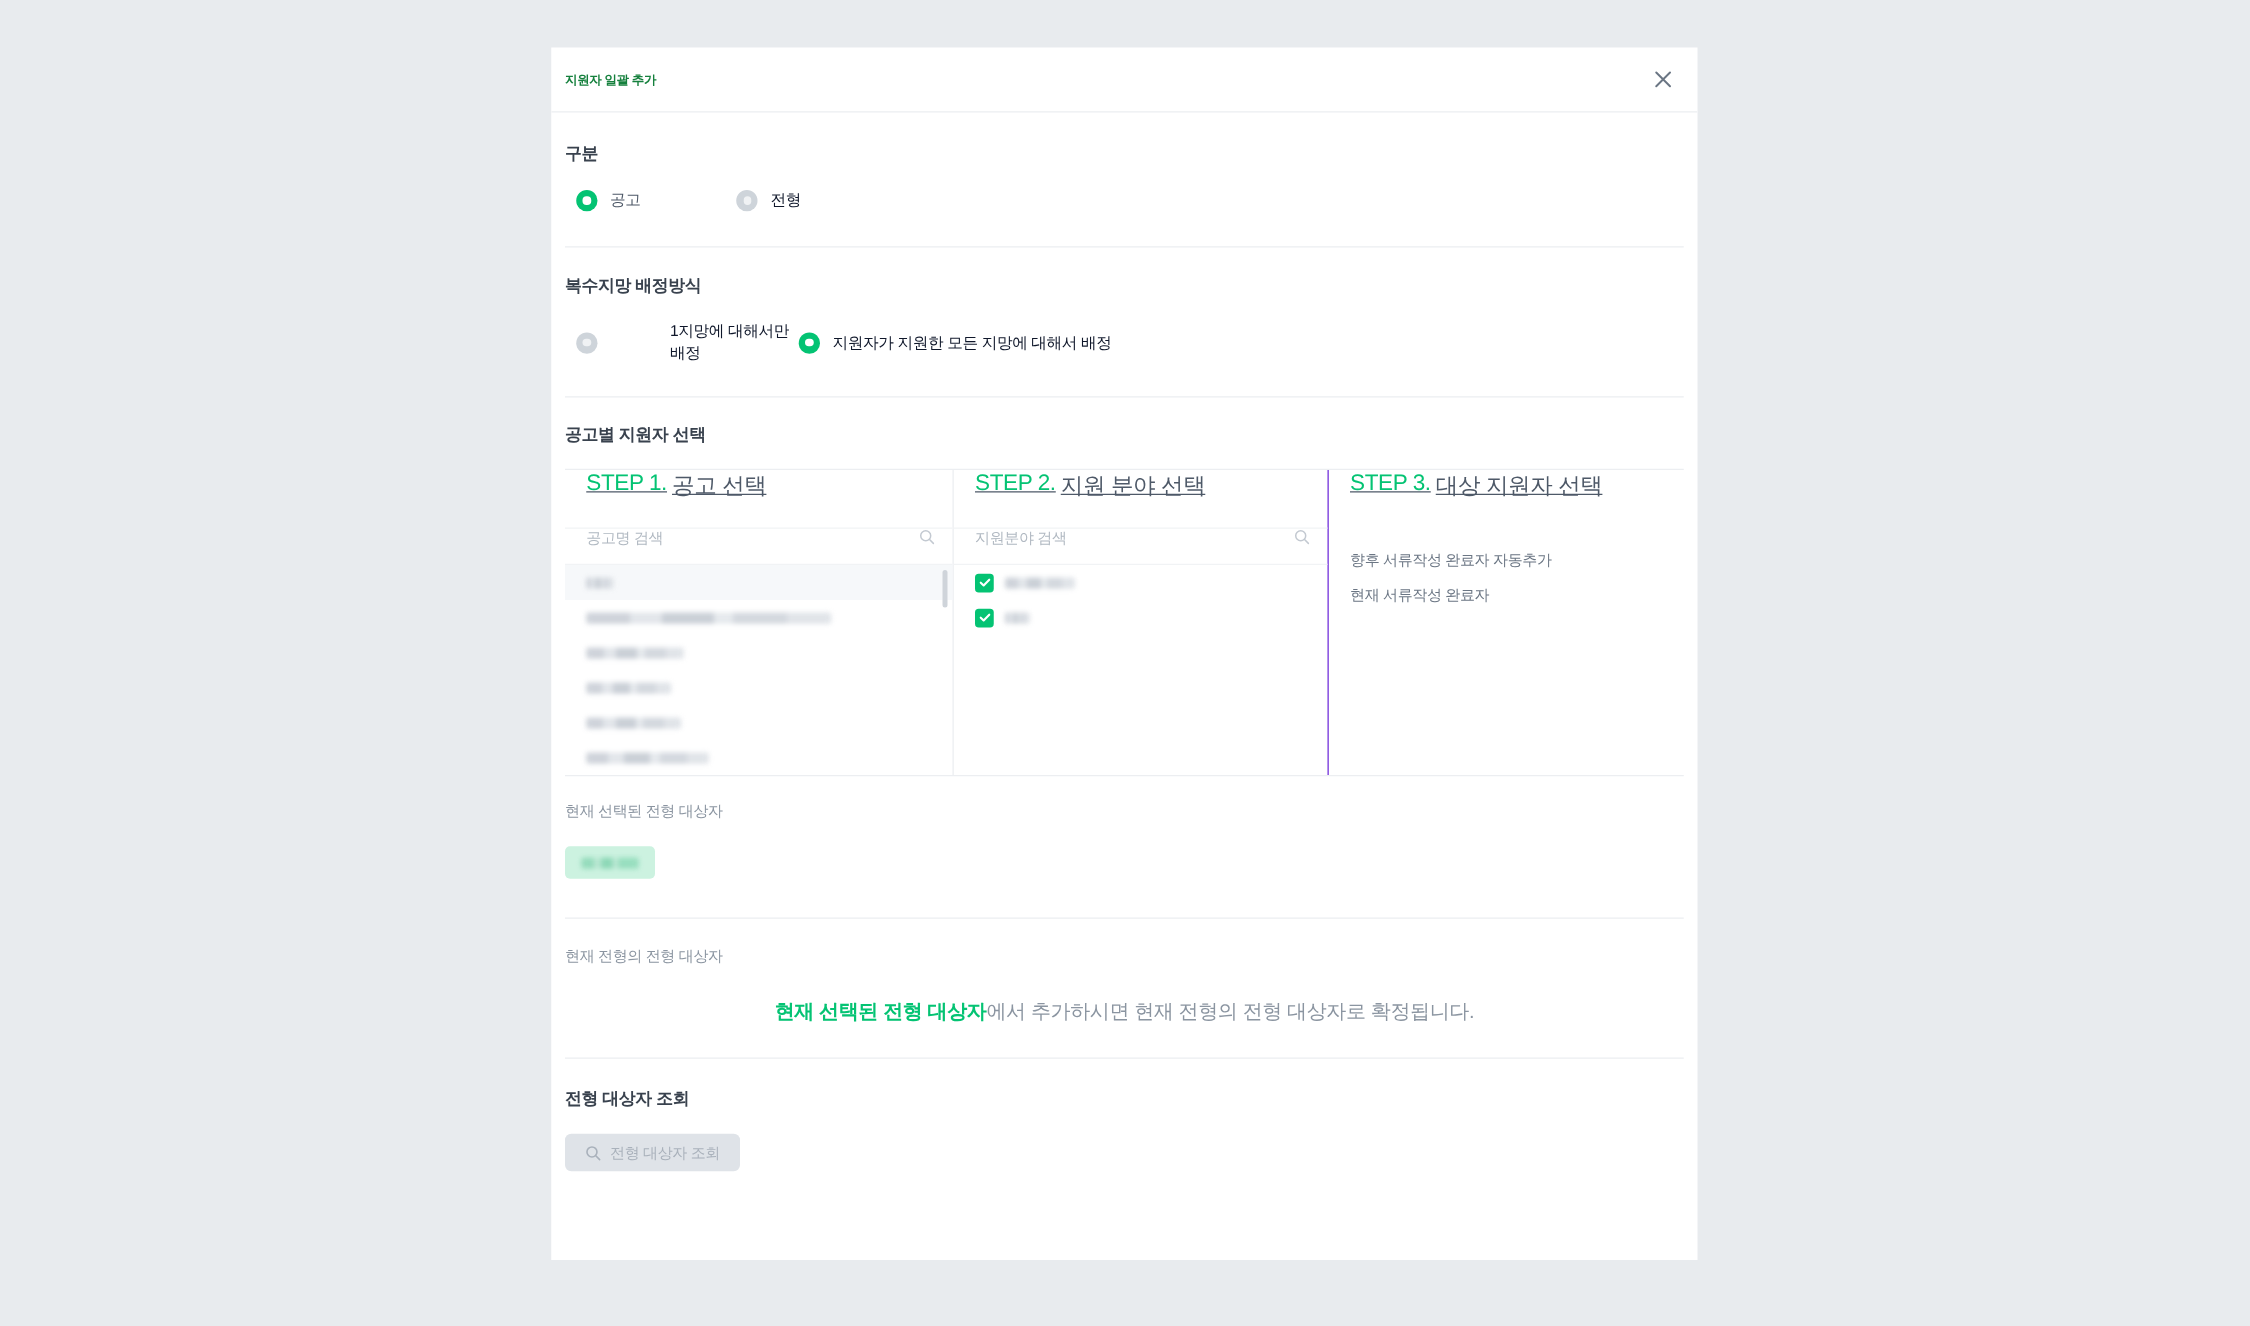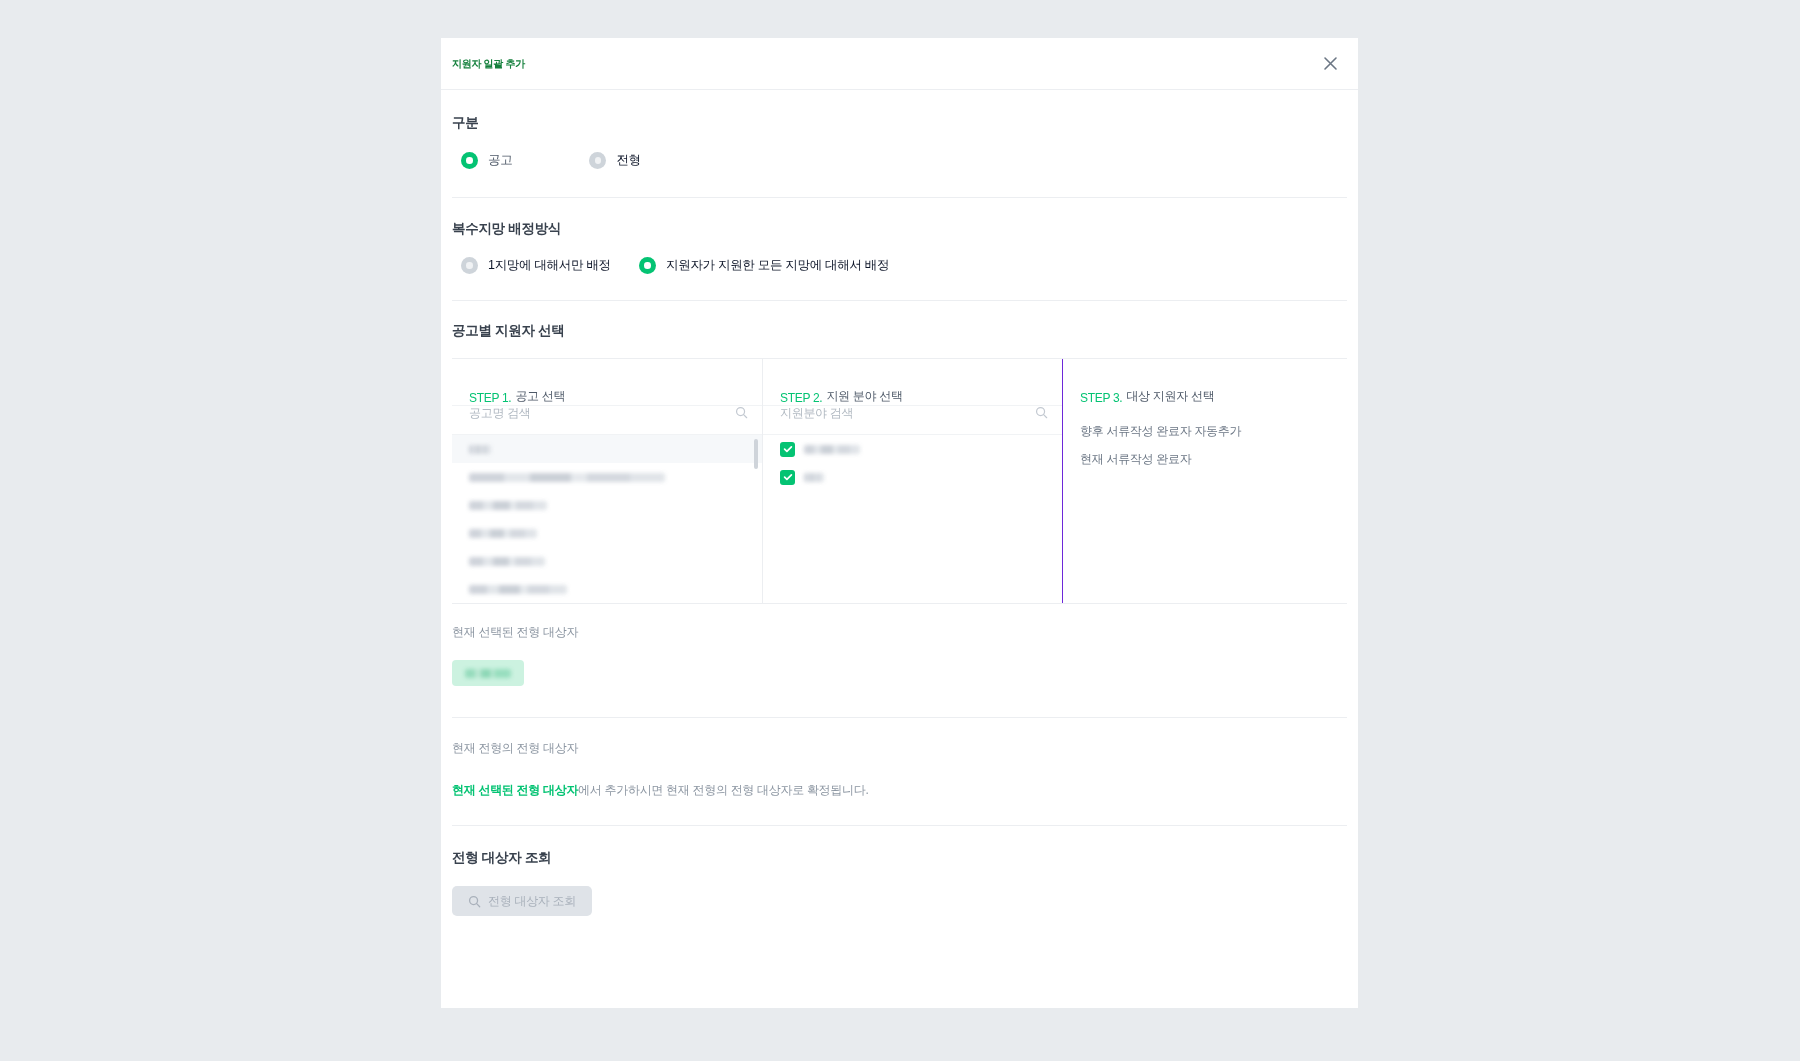--- a/index.html
+++ b/index.html
@@ -79,23 +79,23 @@
     display: flex;
     border-top: 1px solid #eceef1;
     border-bottom: 1px solid #eceef1;
     height: 246px;
   }
   .step-col { flex: 0 0 auto; position: relative; }
   .step-col.c1 { width: 311px; border-right: 1px solid #eceef1; }
   .step-col.c2 { width: 300px; border-right: 1px solid #6d28d9; }
   .step-col.c3 { width: 284px; }
   .step-head {
-    height: 46px; display: flex; align-items: flex-end;
+    height: 46px; display: flex; align-items: flex-start;
     padding-left: 17px;
-    font-size: 12px; color: #4e5968; letter-spacing: -0.3px;
+    font-size: 18px; color: #4e5968; letter-spacing: -0.3px; text-decoration: underline;
   }
   .step-head .num { color: #04c373; margin-right: 4px; }
   .step-search {
     height: 30px; display: flex; align-items: flex-start;
     border-top: 1px solid #f1f3f5;
     border-bottom: 1px solid #f1f3f5;
     padding: 0 14px 0 17px;
   }
   .step-search input {
     border: 0; outline: 0; flex: 1 1 auto;
@@ -152,21 +152,21 @@
     display: inline-flex; align-items: center;
     height: 26px; padding: 0 13px; border-radius: 4px;
     background: #ccf2e0;
   }
   .chip .blur {
     background: linear-gradient(90deg,#8fd9b8 0 22%,#b9e7d2 22% 34%,#86d5b2 34% 56%,
                 #bfe9d6 56% 64%,#92dcbb 64% 100%);
   }
   
   .hint {
-    font-size: 12px;
+    text-align: center; font-size: 16px;
     color: #8b95a1; letter-spacing: -0.3px;
   }
   .hint b { color: #04c373; font-weight: bold; }
   
   .btn-disabled {
     display: inline-flex; align-items: center;
     height: 30px; padding: 0 16px; border-radius: 5px;
     background: #dfe3e8; color: #a9b1bb;
     font-size: 12px; letter-spacing: -0.3px;
     border: 0; font-family: inherit; cursor: default;
@@ -205,21 +205,21 @@
           <span class="radio-label off">전형</span>
         </div>
       </div>
     </div>
 
     <div class="section-divider" style="margin-top:28px;"></div>
 
     <div class="section" style="padding:22px 0 0 0;">
       <div class="section-title">복수지망 배정방식</div>
       <div class="radio-row" style="margin-top:19px;padding-left:9px;">
-        <div class="radio-item" style="margin-right:0;width:175px;">
+        <div class="radio-item" style="margin-right:0;width:175px;gap:48px;">
           <span class="radio-dot off">
               <i></i>
             </span>
           <span class="radio-label off">1지망에 대해서만 배정</span>
         </div>
         <div class="radio-item" style="margin-left:3px;justify-content:space-between;">
           <span class="radio-dot on">
               <i></i>
             </span>
           <span class="radio-label off">지원자가 지원한 모든 지망에 대해서 배정</span>

